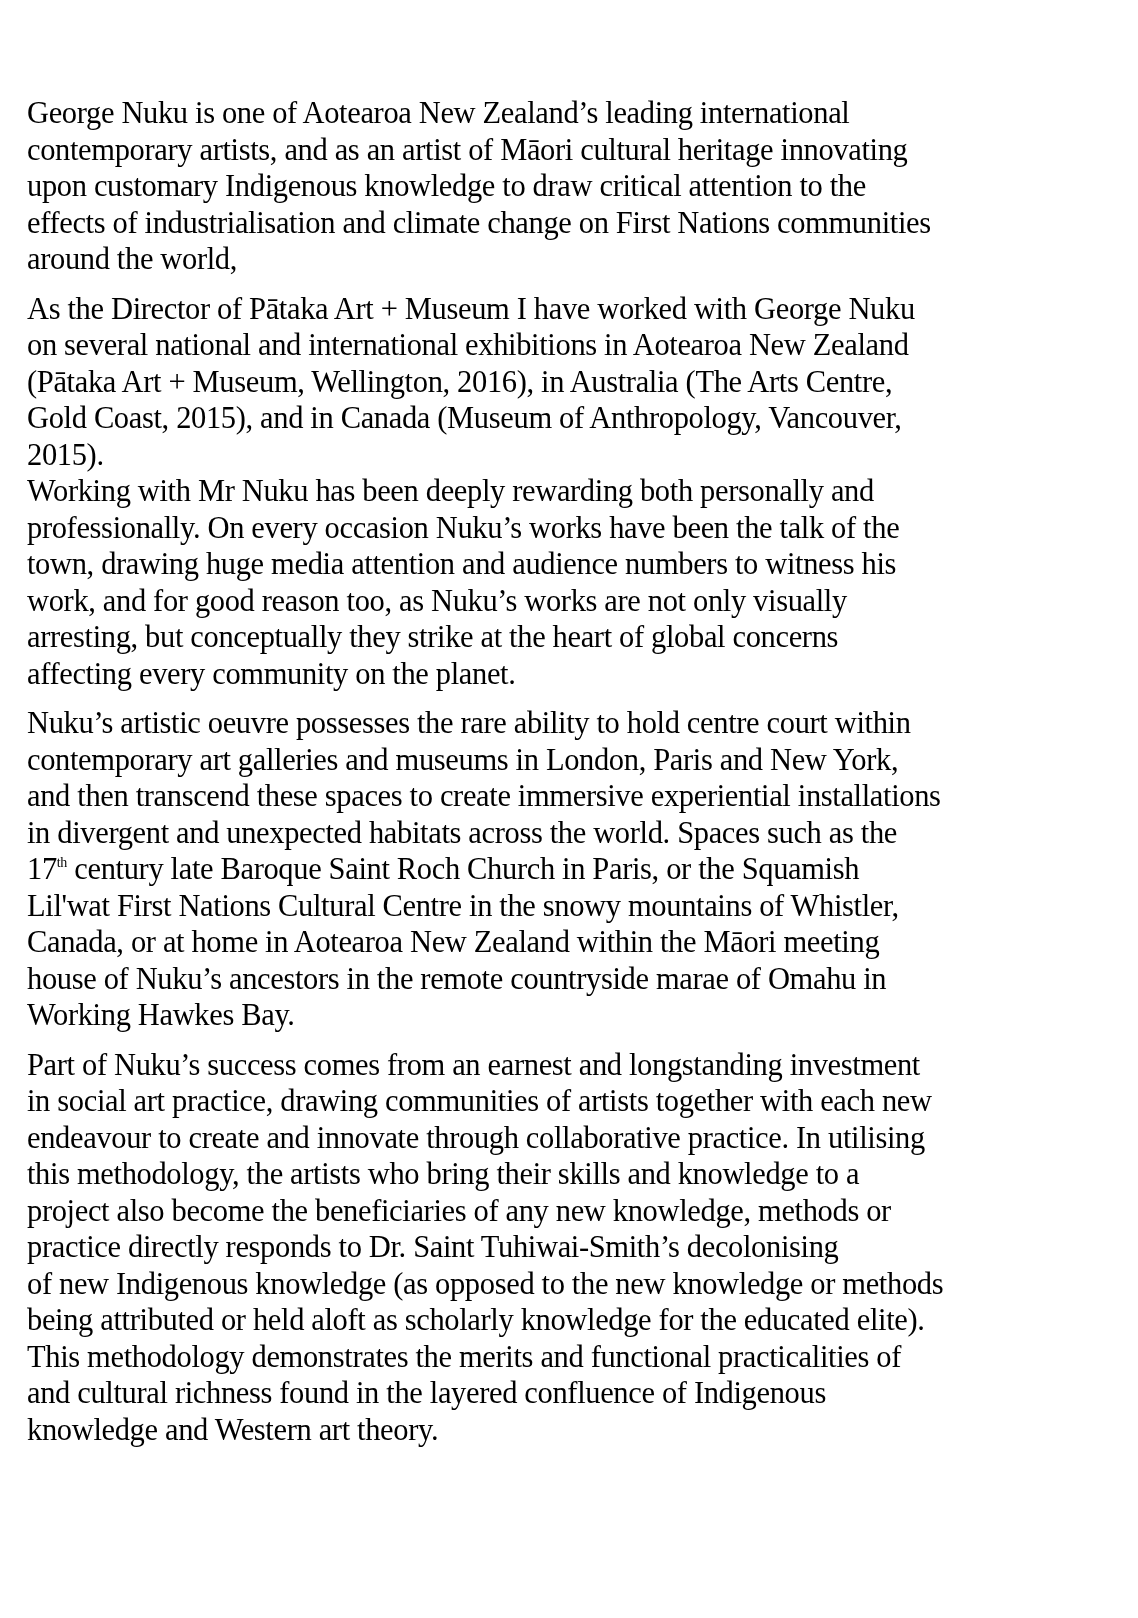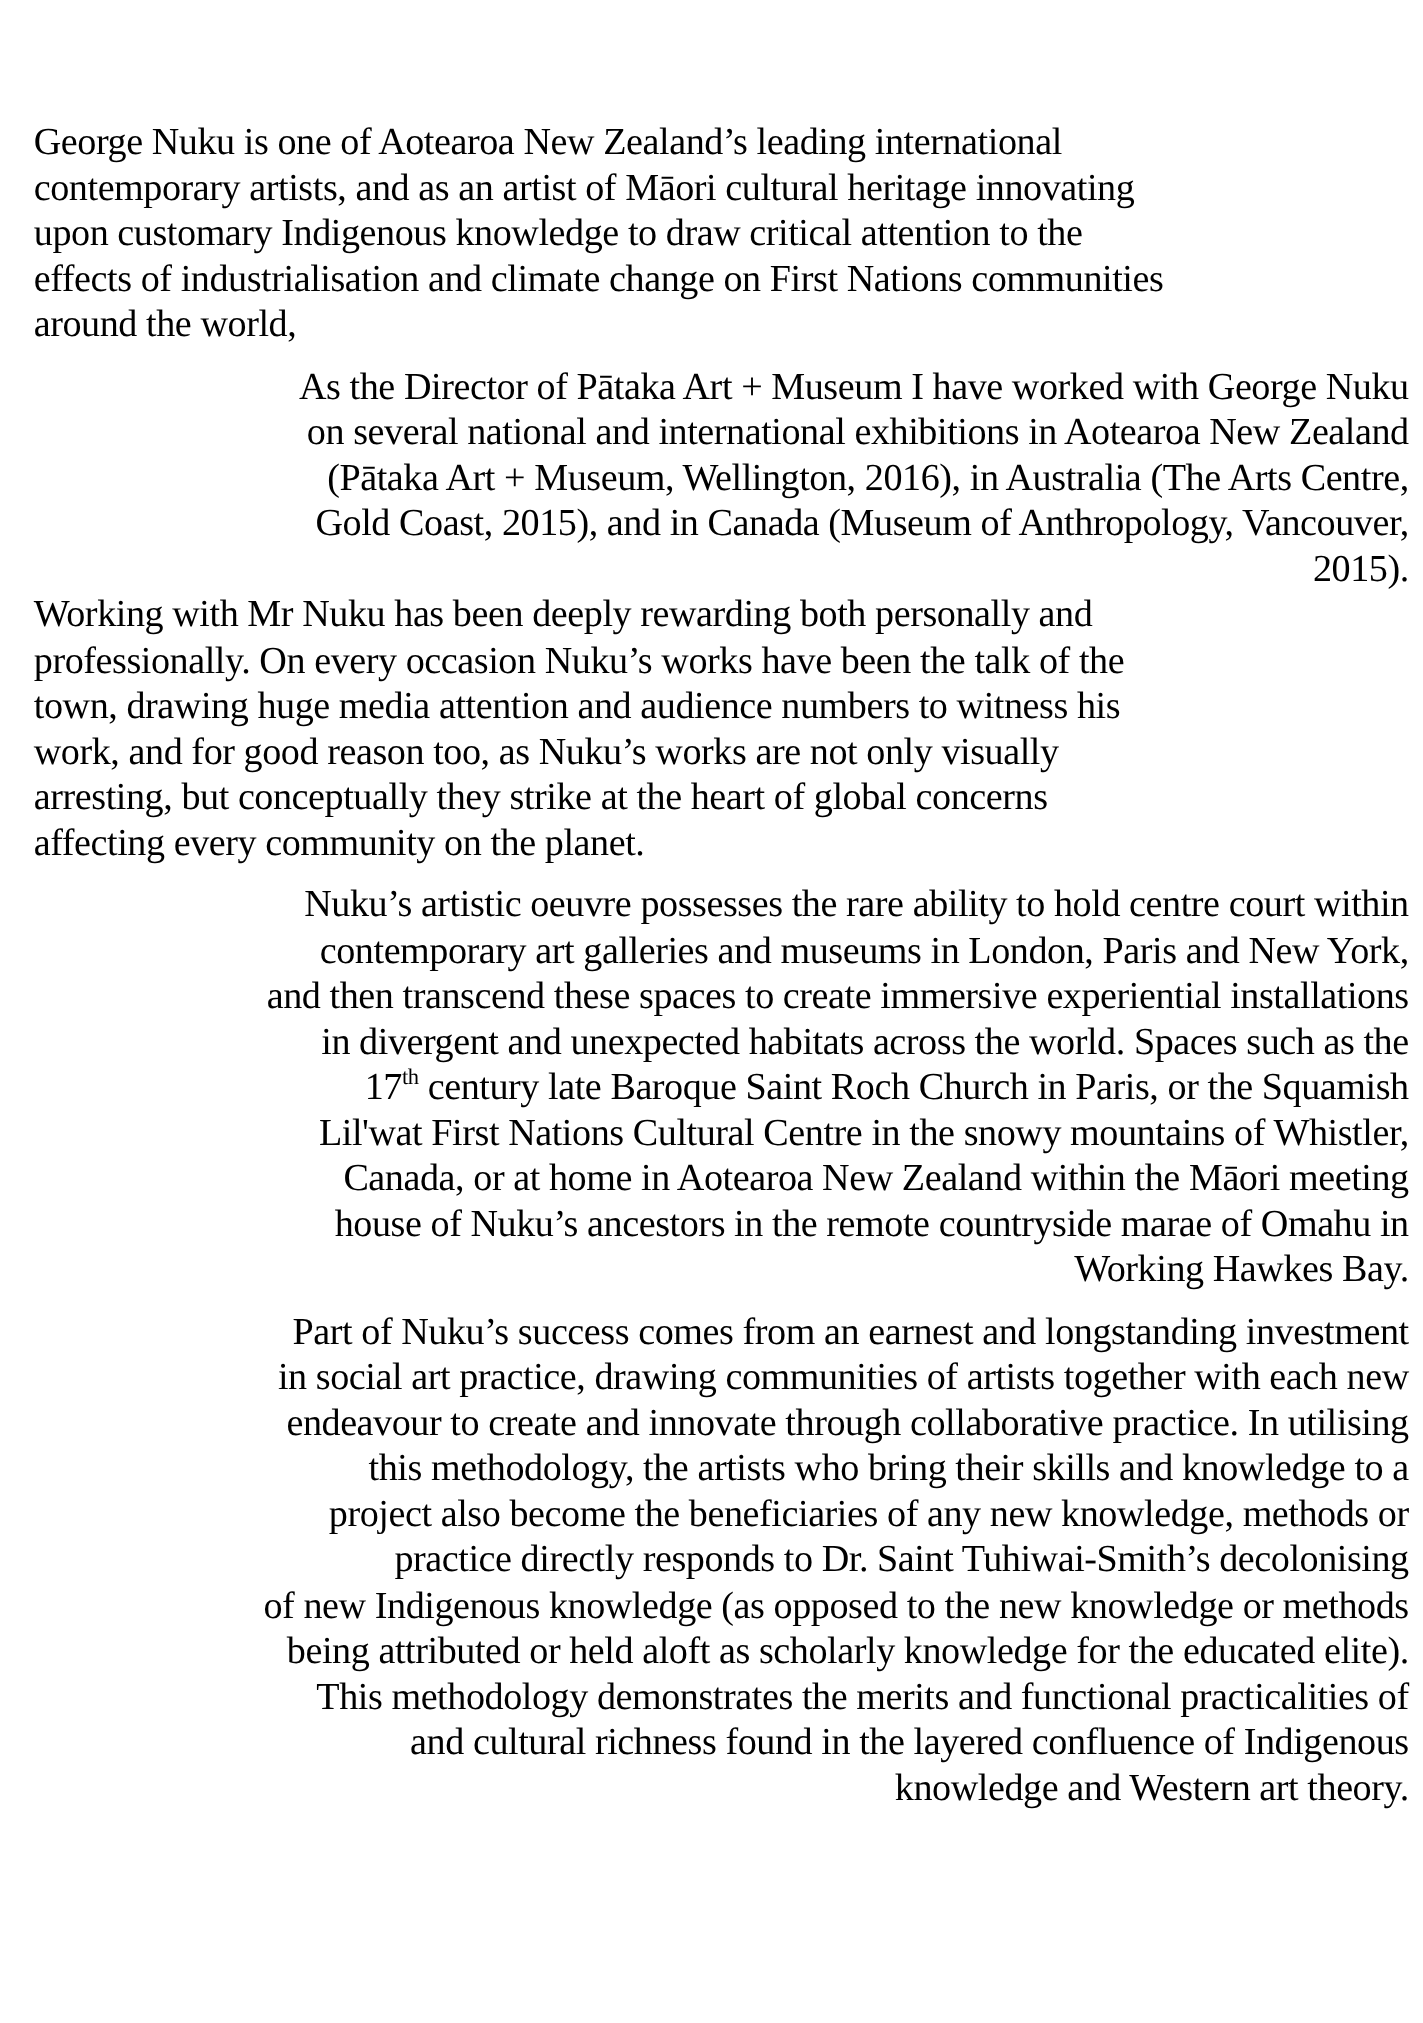--- a/index.html
+++ b/index.html
@@ -6,22 +6,22 @@
   body { width: 1138px; height: 1618px; position: relative; overflow: hidden; }
   .page {
     position: absolute; left: 27px; top: 80px; width: 1100px;
     font-family: "Liberation Serif", "DejaVu Serif", serif;
     font-size: 30.5px; line-height: 36.5px; color: #000000;
     letter-spacing: -0.35px;
     margin-top: 15px;
   }
   .line { display: block; white-space: nowrap; }
   .para { margin: 0; }
-  .gap { margin-top: 13px; text-align: right; }
-  sup { font-size: 18px; line-height: 0; vertical-align: super; position: relative; top: -1px; }
+  .gap { margin-top: 13px; }
+  sup { font-size: 14px; line-height: 0; vertical-align: super; position: relative; top: -1px; }
 </style>
 </head>
 <body>
 
 <div class="page">
 
   <p class="para">
     <span class="line">George Nuku is one of Aotearoa New Zealand’s leading international</span>
     <span class="line">contemporary artists, and as an artist of Māori cultural heritage innovating</span>
     <span class="line">upon customary Indigenous knowledge to draw critical attention to the</span>

